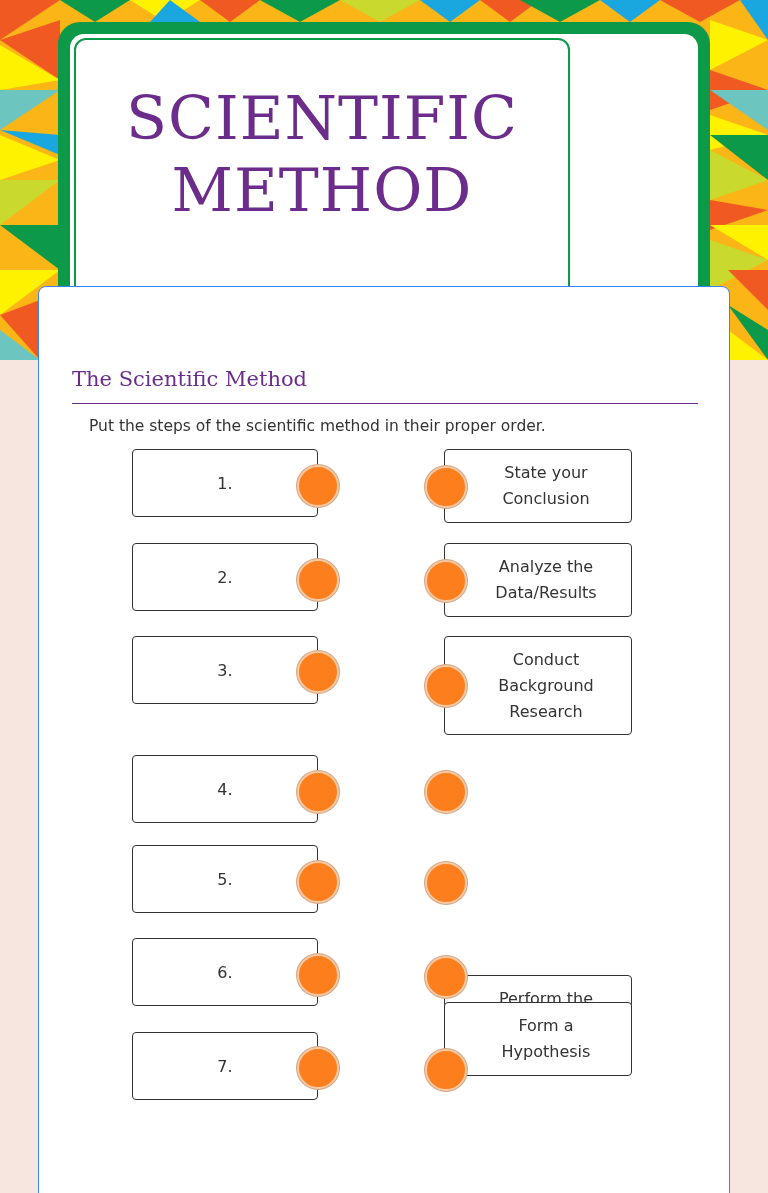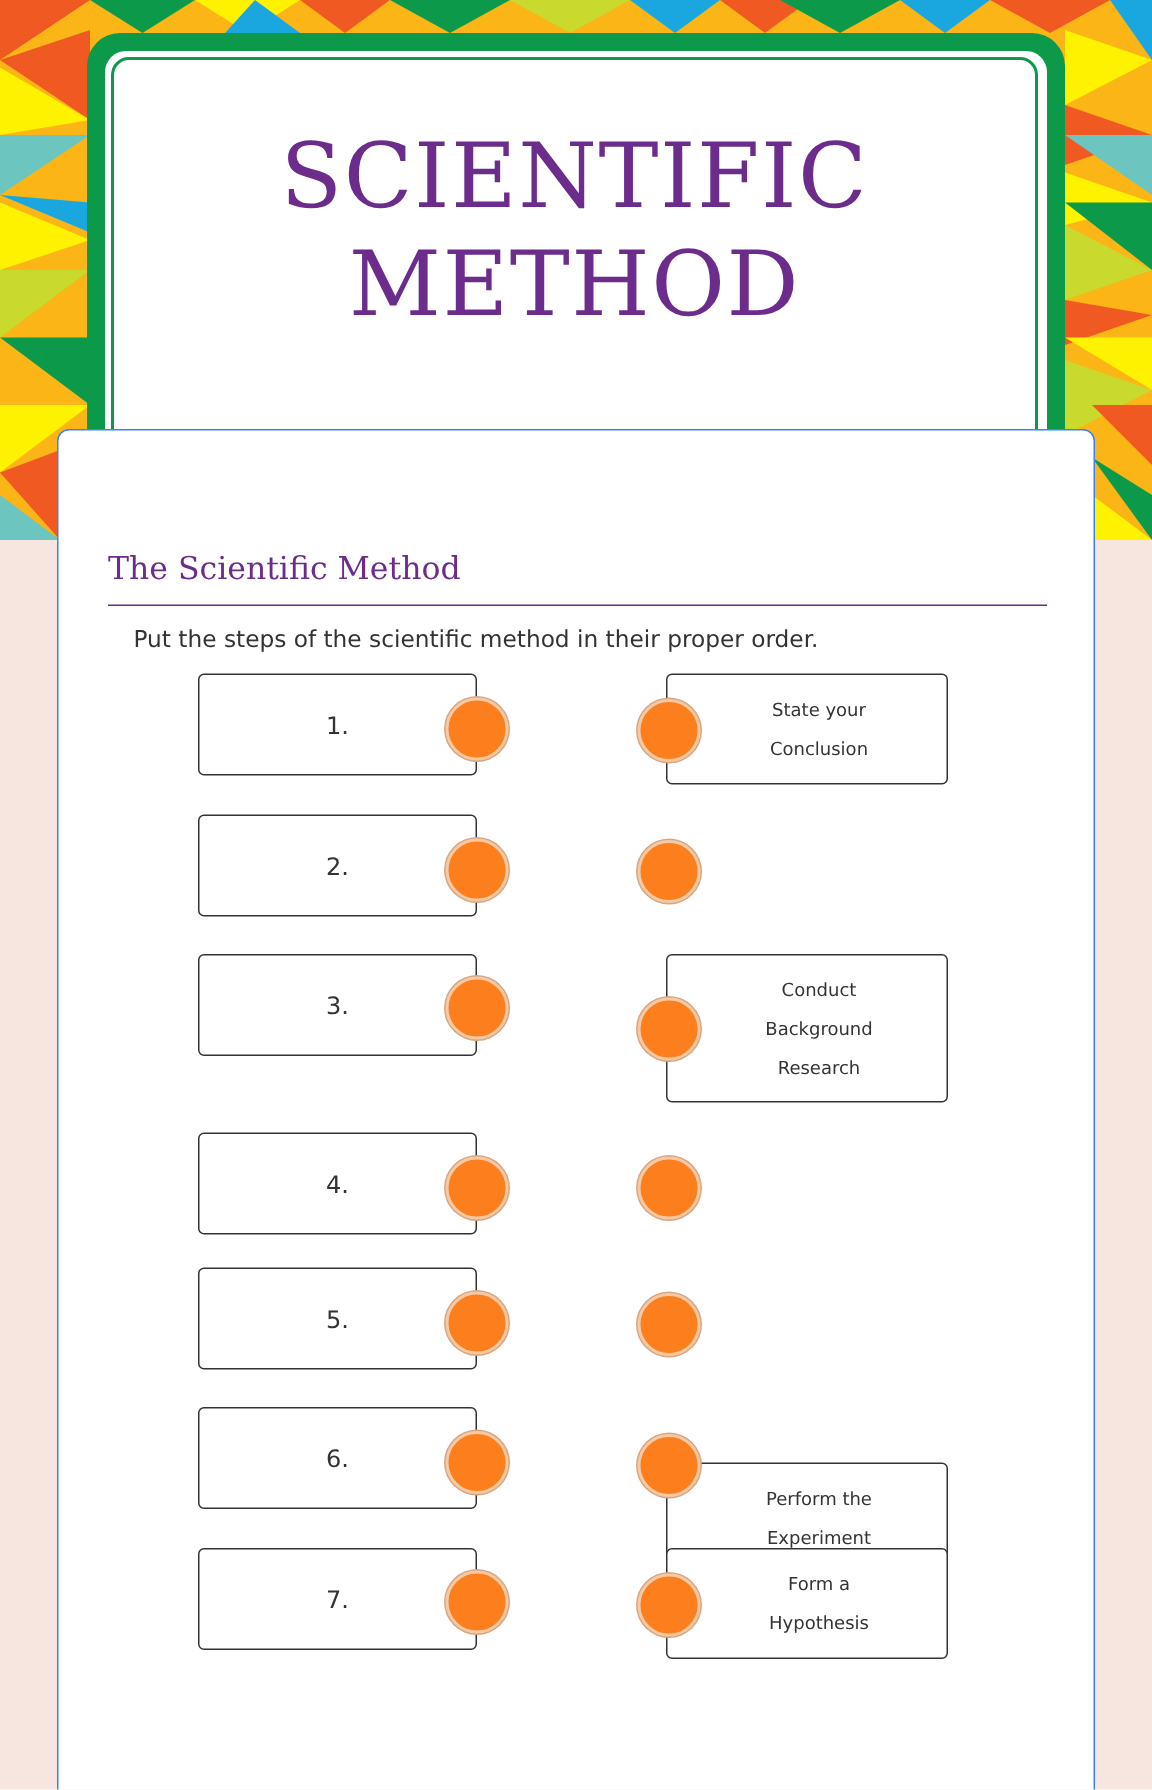--- a/index.html
+++ b/index.html
@@ -14,21 +14,21 @@
   .pattern svg { display: block; }
   .title-frame {
     position: absolute; left: 58px; top: 22px; width: 652px; height: 300px;
     background: #0c9a4a; border-radius: 22px;
   }
   .title-inner {
     position: absolute; left: 70px; top: 34px; width: 628px; height: 280px;
     background: #ffffff; border-radius: 14px;
   }
   .title-line {
-    position: absolute; left: 74px; top: 38px; width: 618px; height: 272px;
+    position: absolute; left: 74px; top: 38px; width: 496px; height: 272px;
     border: 2px solid #0c9a4a; border-radius: 12px; box-sizing: border-box;
     display: flex; align-items: center; justify-content: center;
   }
   .title-text {
     margin-top: -40px;
     font-family: "DejaVu Serif", serif;
     color: #6b2c8c; font-size: 60px; line-height: 72px;
     text-align: center; letter-spacing: 1px; white-space: pre-line;
   }
   .card {
@@ -48,21 +48,21 @@
   .left-box {
     position: absolute; width: 186px; height: 68px;
     border: 1.5px solid #333; border-radius: 4px; box-sizing: border-box;
     display: flex; align-items: center; justify-content: center;
     font-size: 16px; color: #333; background: #fff;
   }
   .right-box {
     position: absolute; width: 188px;
     border: 1.5px solid #333; border-radius: 4px; box-sizing: border-box;
     display: flex; align-items: center; justify-content: center;
-    font-size: 12px; line-height: 26px; color: #333; text-align: center;
+    font-size: 16px; line-height: 26px; color: #333; text-align: center;
     padding: 6px 4px 6px 20px; white-space: pre-line; background: #fff;
   }
   .dot {
     position: absolute; width: 42px; height: 42px; border-radius: 50%;
     background: #fc7e1d; border: 2px solid #f4c9a4; box-sizing: border-box;
     box-shadow: 0 0 0 1px #d9a57f;
   }
 </style>
 </head>
 <body>
@@ -145,26 +145,28 @@
   <div class="dot" style="left:258px; top:178px;"></div>
   <div class="dot" style="left:258px; top:272px;"></div>
   <div class="dot" style="left:258px; top:364px;"></div>
   <div class="dot" style="left:258px; top:484px;"></div>
   <div class="dot" style="left:258px; top:574px;"></div>
   <div class="dot" style="left:258px; top:667px;"></div>
   <div class="dot" style="left:258px; top:760px;"></div>
 
   <div class="right-box" style="left:405px; top:162px; height:74px;"><span>State your
 Conclusion</span></div>
+  <div class="right-box" style="left:405px; top:256px; height:74px;"><span>Analyze the
+Data/Results</span></div>
   <div class="right-box" style="left:405px; top:349px; height:99px;"><span>Conduct
 Background
 Research</span></div>
   <div class="right-box" style="left:405px; top:688px; height:74px;"><span>Perform the
 Experiment</span></div>
-  <div class="right-box" style="left:405px; top:745px; height:74px;"><span>Form a
+  <div class="right-box" style="left:405px; top:715px; height:74px;"><span>Form a
 Hypothesis</span></div>
 
   <div class="dot" style="left:386px; top:179px;"></div>
   <div class="dot" style="left:386px; top:273px;"></div>
   <div class="dot" style="left:386px; top:378px;"></div>
   <div class="dot" style="left:386px; top:484px;"></div>
   <div class="dot" style="left:386px; top:575px;"></div>
   <div class="dot" style="left:386px; top:669px;"></div>
   <div class="dot" style="left:386px; top:762px;"></div>
 </div>

